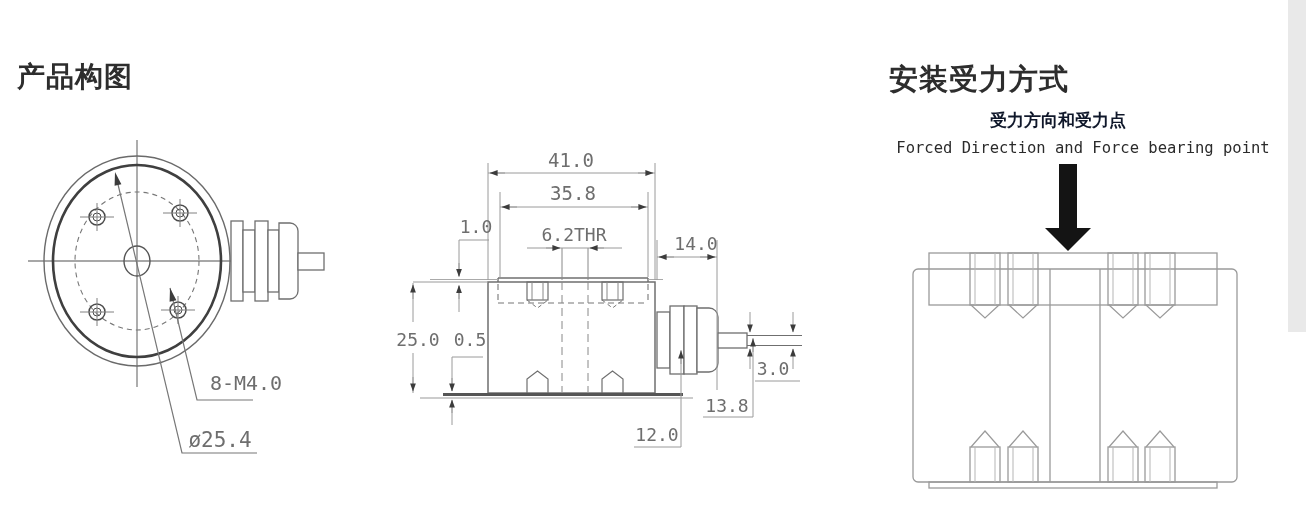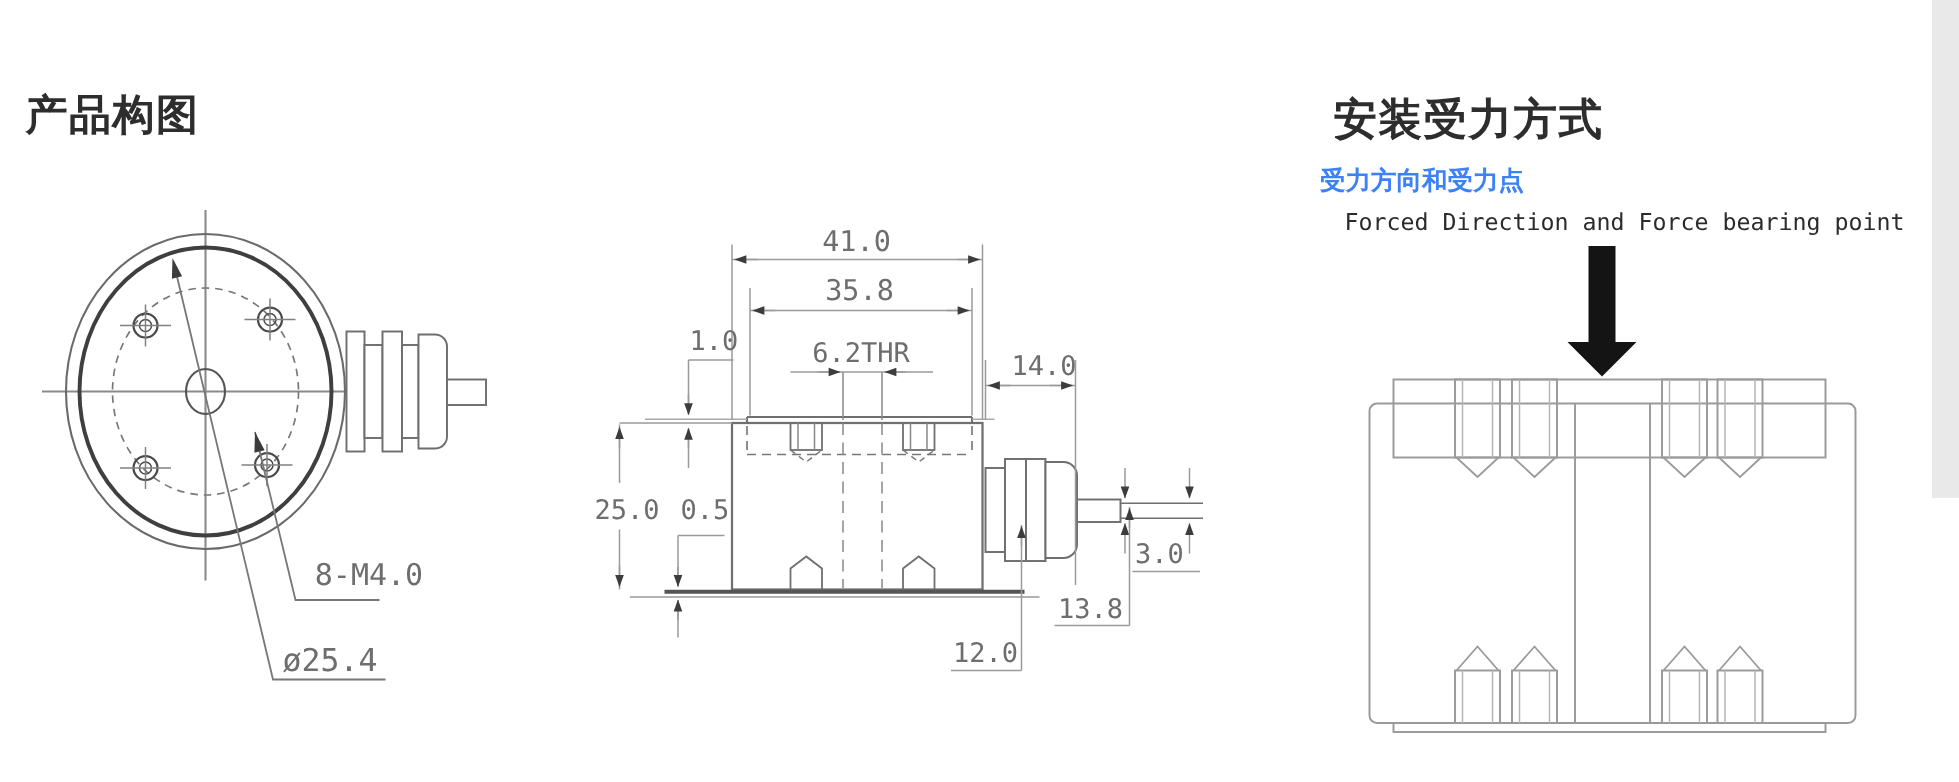--- a/index.html
+++ b/index.html
@@ -8,22 +8,22 @@
     background:#ffffff;
     font-family:"Liberation Sans", sans-serif;
   }
   .heading{
     position:absolute;font-weight:bold;color:#2d2d2d;letter-spacing:1px;
     font-family:"Liberation Sans", sans-serif;white-space:nowrap;
   }
   #left-title{left:17px;top:58px;font-size:28px;font-family:Liberation Mono, monospace;}
   #right-title{left:889px;top:36px;font-size:29px;margin-top:24px;}
   .caption-zh{
-    position:absolute;left:880px;top:109px;width:356px;text-align:left;
-    font-size:17px;font-weight:bold;color:#3b82f6;
+    position:absolute;left:880px;top:109px;width:356px;text-align:center;
+    font-size:17px;font-weight:bold;color:#0f172a;
     font-family:Liberation Sans, sans-serif;white-space:nowrap;
   }
   .caption-en{
     position:absolute;left:870px;top:139px;width:426px;text-align:center;
     font-size:15.5px;color:#2b2b2b;
     font-family:"DejaVu Sans Mono", monospace;white-space:nowrap;
   }
   #right-strip{
     position:absolute;left:1288px;top:0;width:18px;height:332px;
     background:#e9e9e9;

